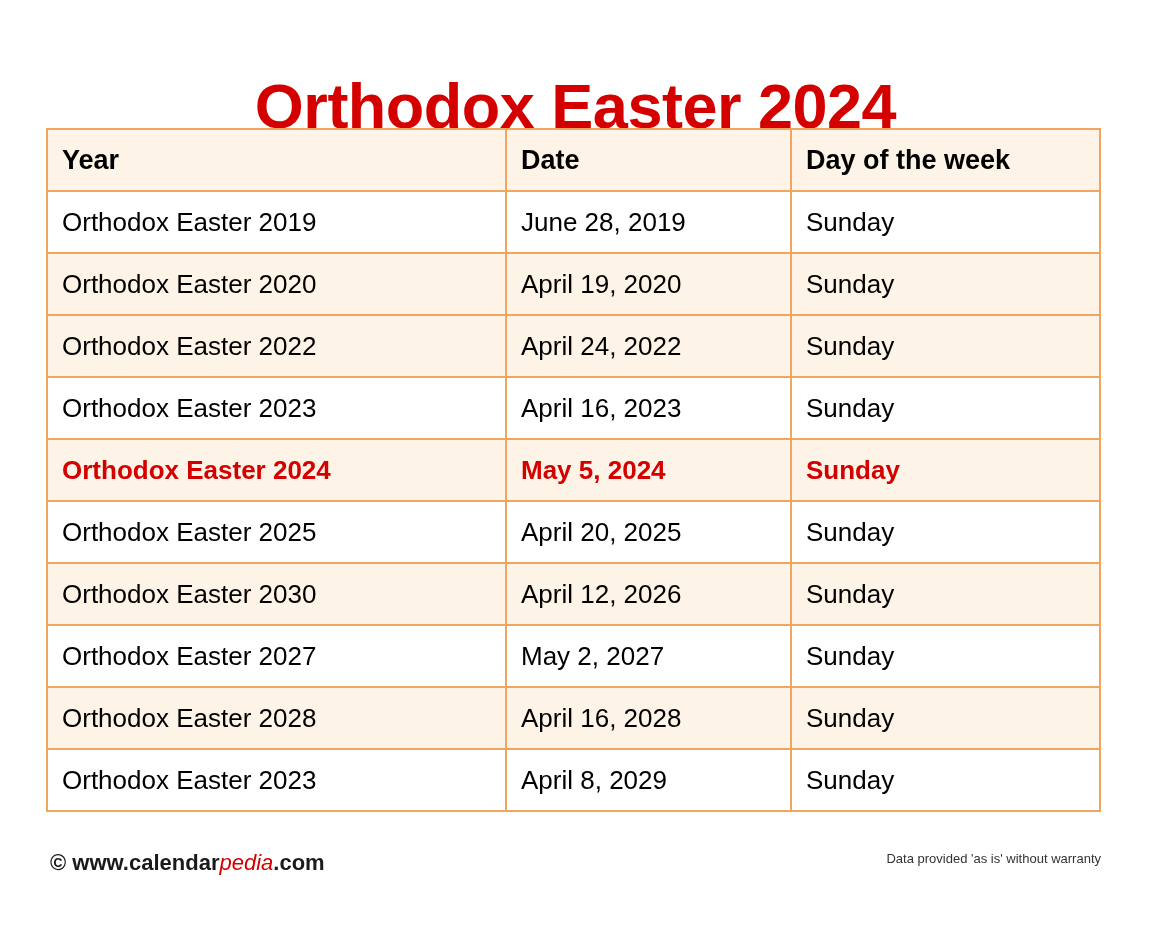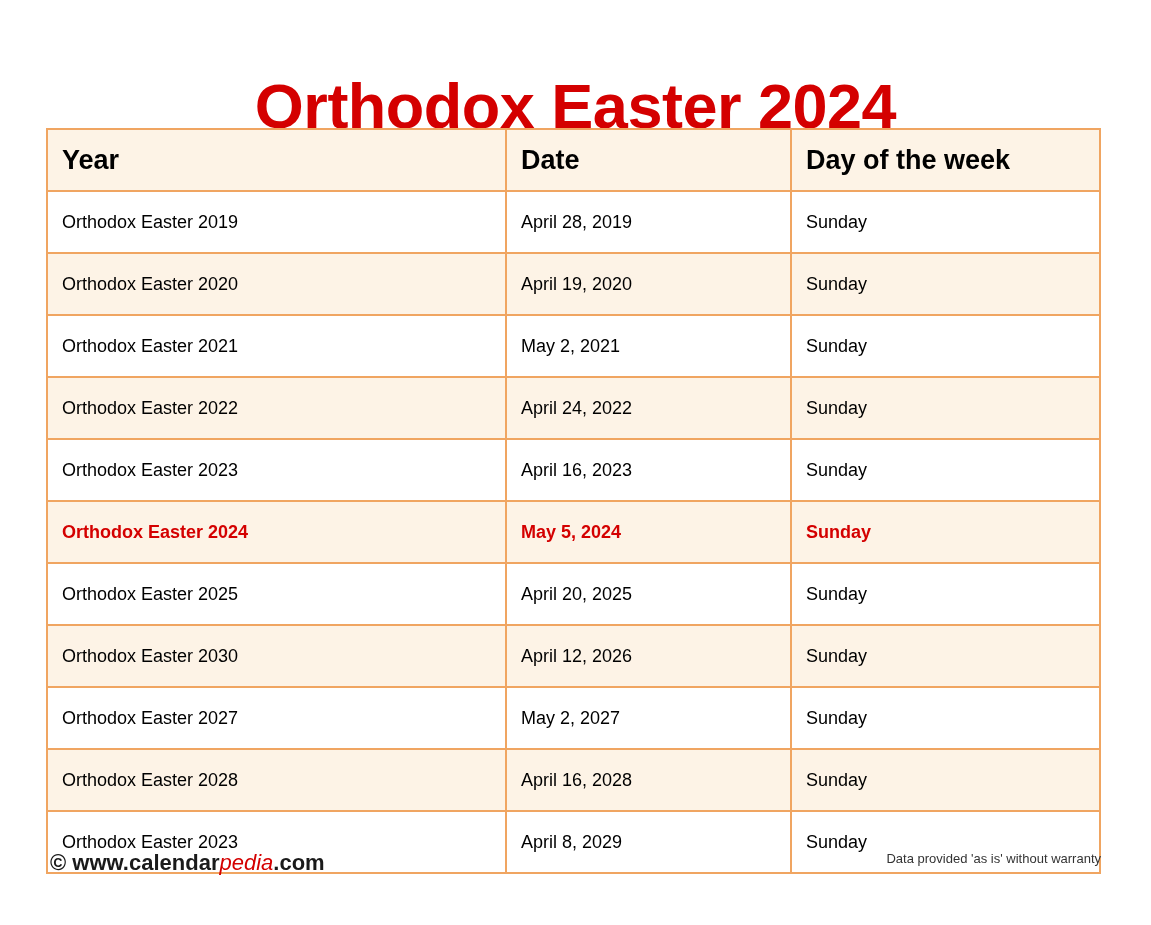--- a/index.html
+++ b/index.html
@@ -58,21 +58,21 @@
   table.easter-table col.col-date  { width: 285px; }
   table.easter-table col.col-day   { width: 309px; }
 
   table.easter-table th,
   table.easter-table td {
     border: 2px solid #f0a561;
     padding: 0 14px;
     height: 60px;
     vertical-align: middle;
     text-align: left;
-    font-size: 18px;
+    font-size: 26px;
     line-height: 32px;
     color: #000000;
     font-weight: normal;
     white-space: nowrap;
     overflow: hidden;
   }
 
   table.easter-table thead th {
     background: #fdf3e6;
     font-weight: bold;
@@ -144,31 +144,26 @@
       <thead>
         <tr>
           <th>Year</th>
           <th>Date</th>
           <th>Day of the week</th>
         </tr>
       </thead>
       <tbody id="table-body">
           <tr class="row-plain">
             <td class="cell-year">Orthodox Easter 2019</td>
-            <td class="cell-date">April 28, 2019</td>
+            <td class="cell-date">June 28, 2019</td>
             <td class="cell-day">Sunday</td>
           </tr>
           <tr class="row-alt">
             <td class="cell-year">Orthodox Easter 2020</td>
             <td class="cell-date">April 19, 2020</td>
-            <td class="cell-day">Sunday</td>
-          </tr>
-          <tr class="row-plain">
-            <td class="cell-year">Orthodox Easter 2021</td>
-            <td class="cell-date">May 2, 2021</td>
             <td class="cell-day">Sunday</td>
           </tr>
           <tr class="row-alt">
             <td class="cell-year">Orthodox Easter 2022</td>
             <td class="cell-date">April 24, 2022</td>
             <td class="cell-day">Sunday</td>
           </tr>
           <tr class="row-plain">
             <td class="cell-year">Orthodox Easter 2023</td>
             <td class="cell-date">April 16, 2023</td>

